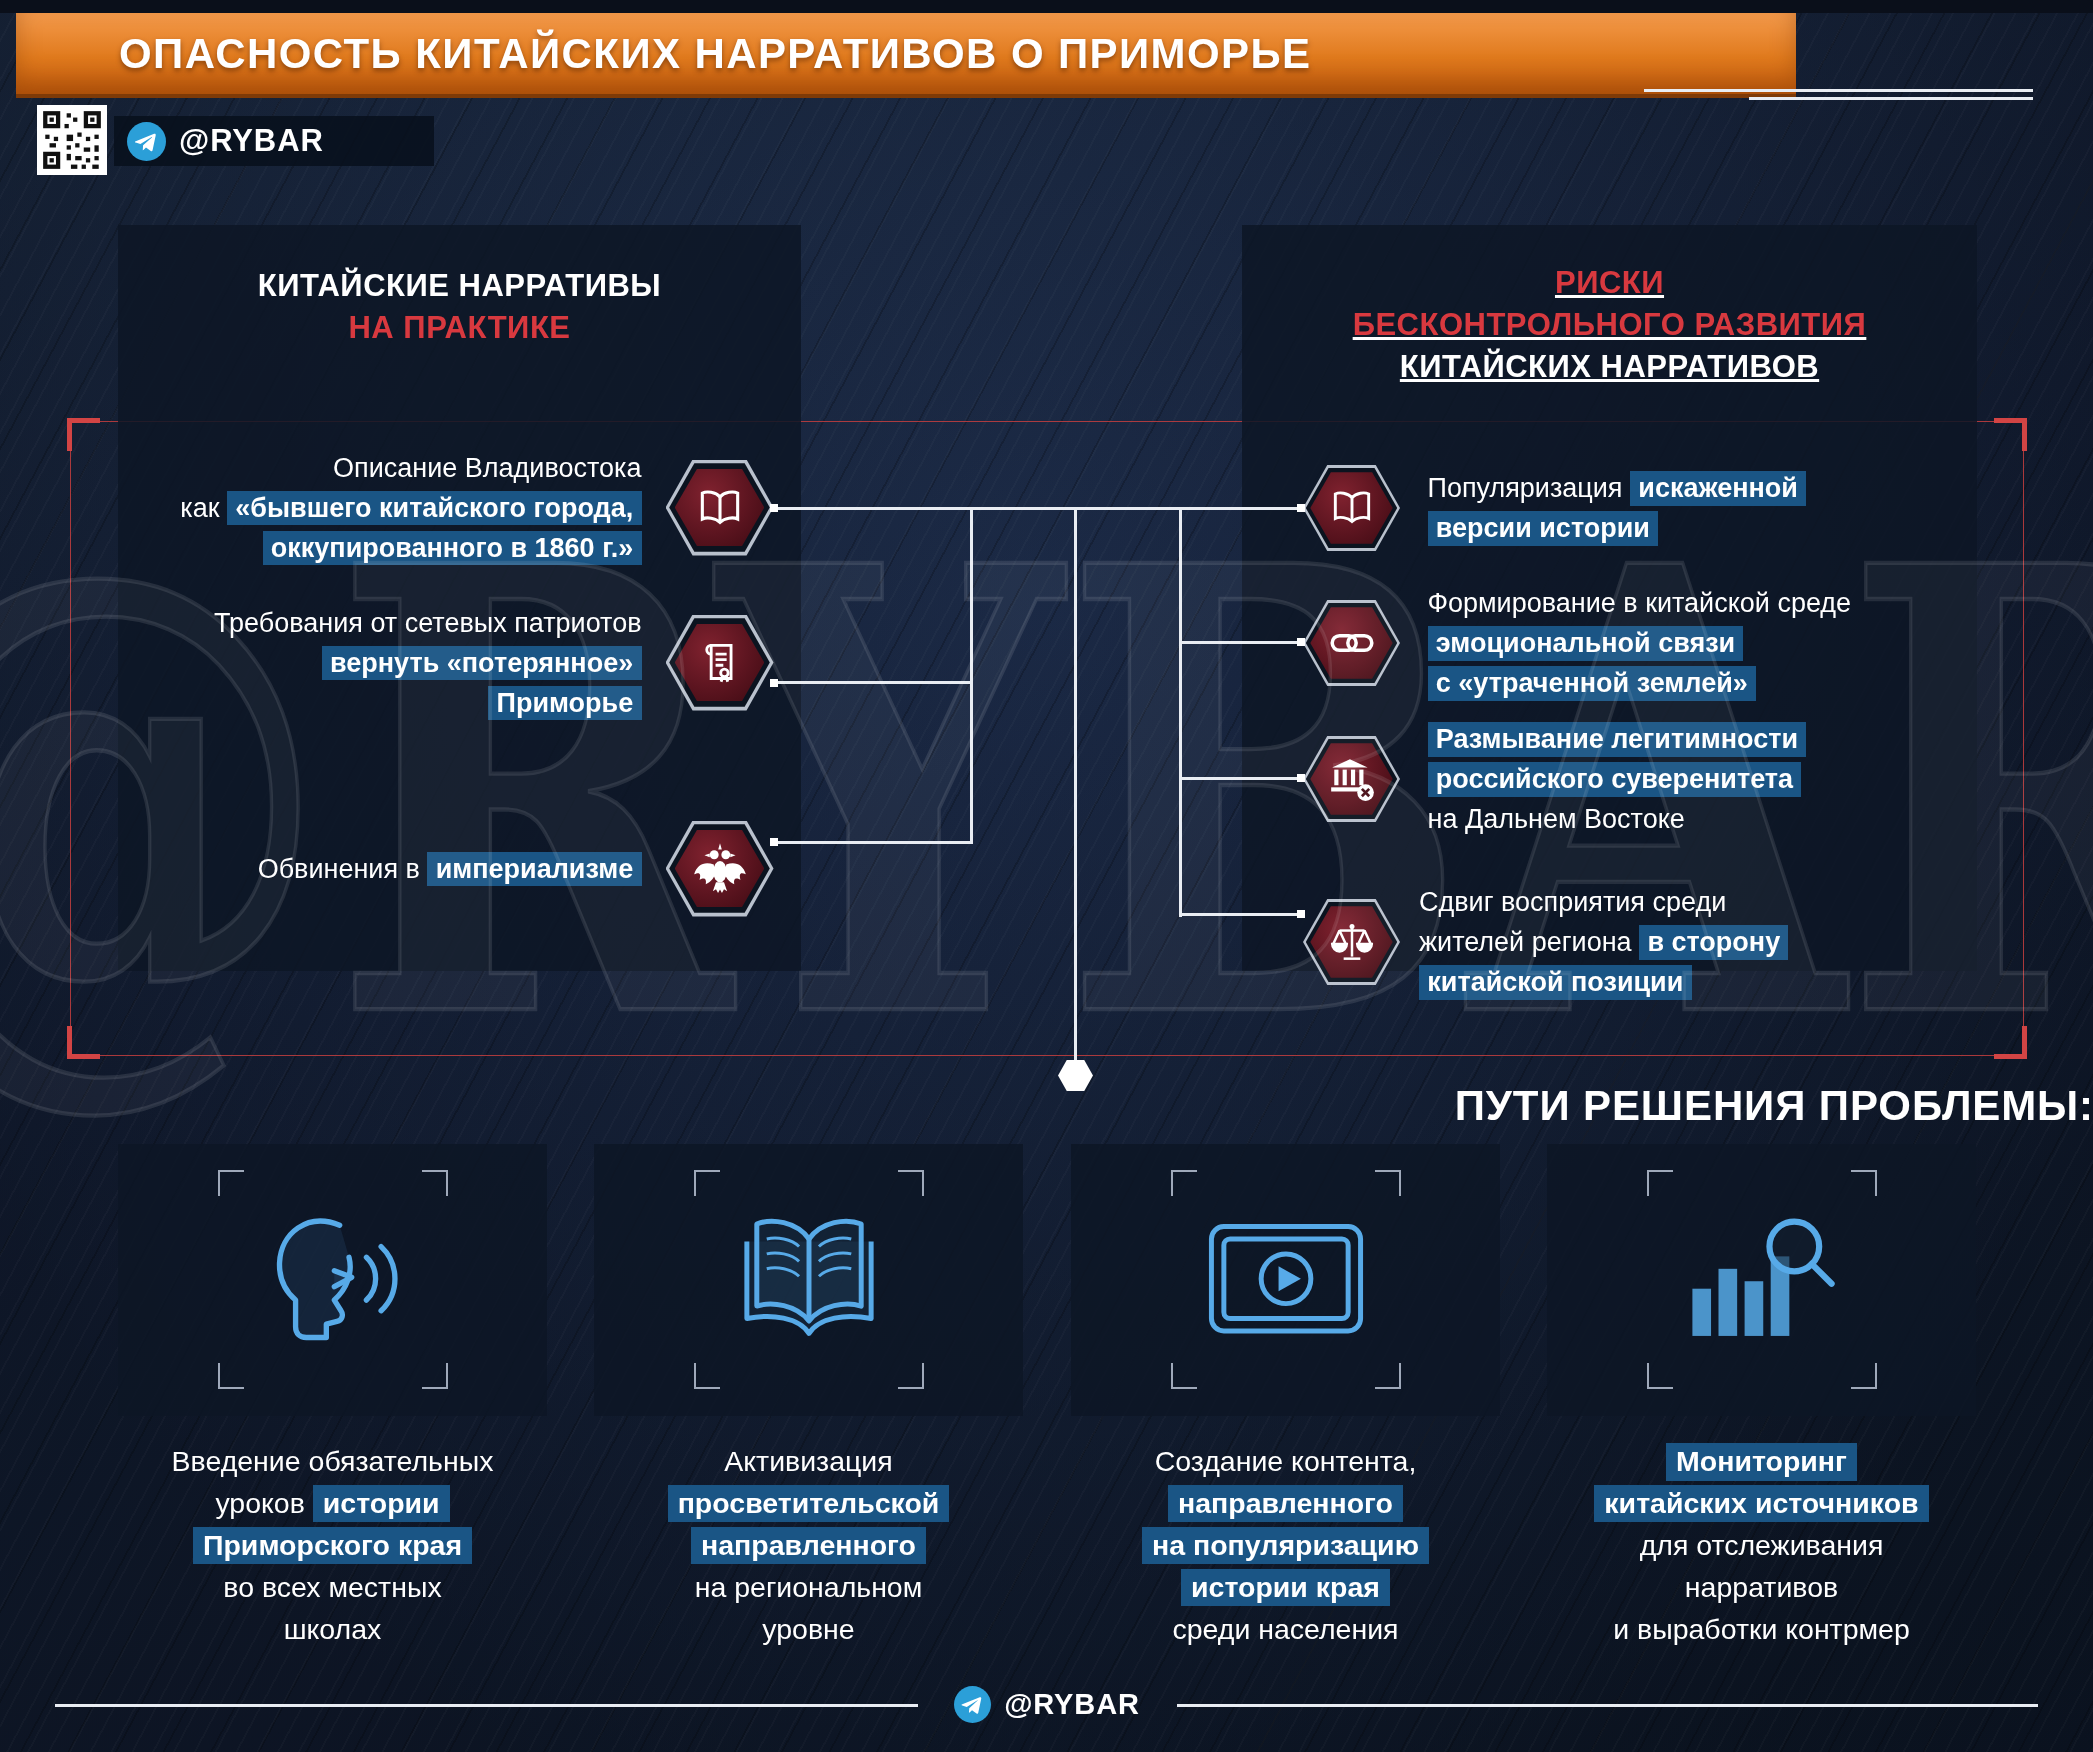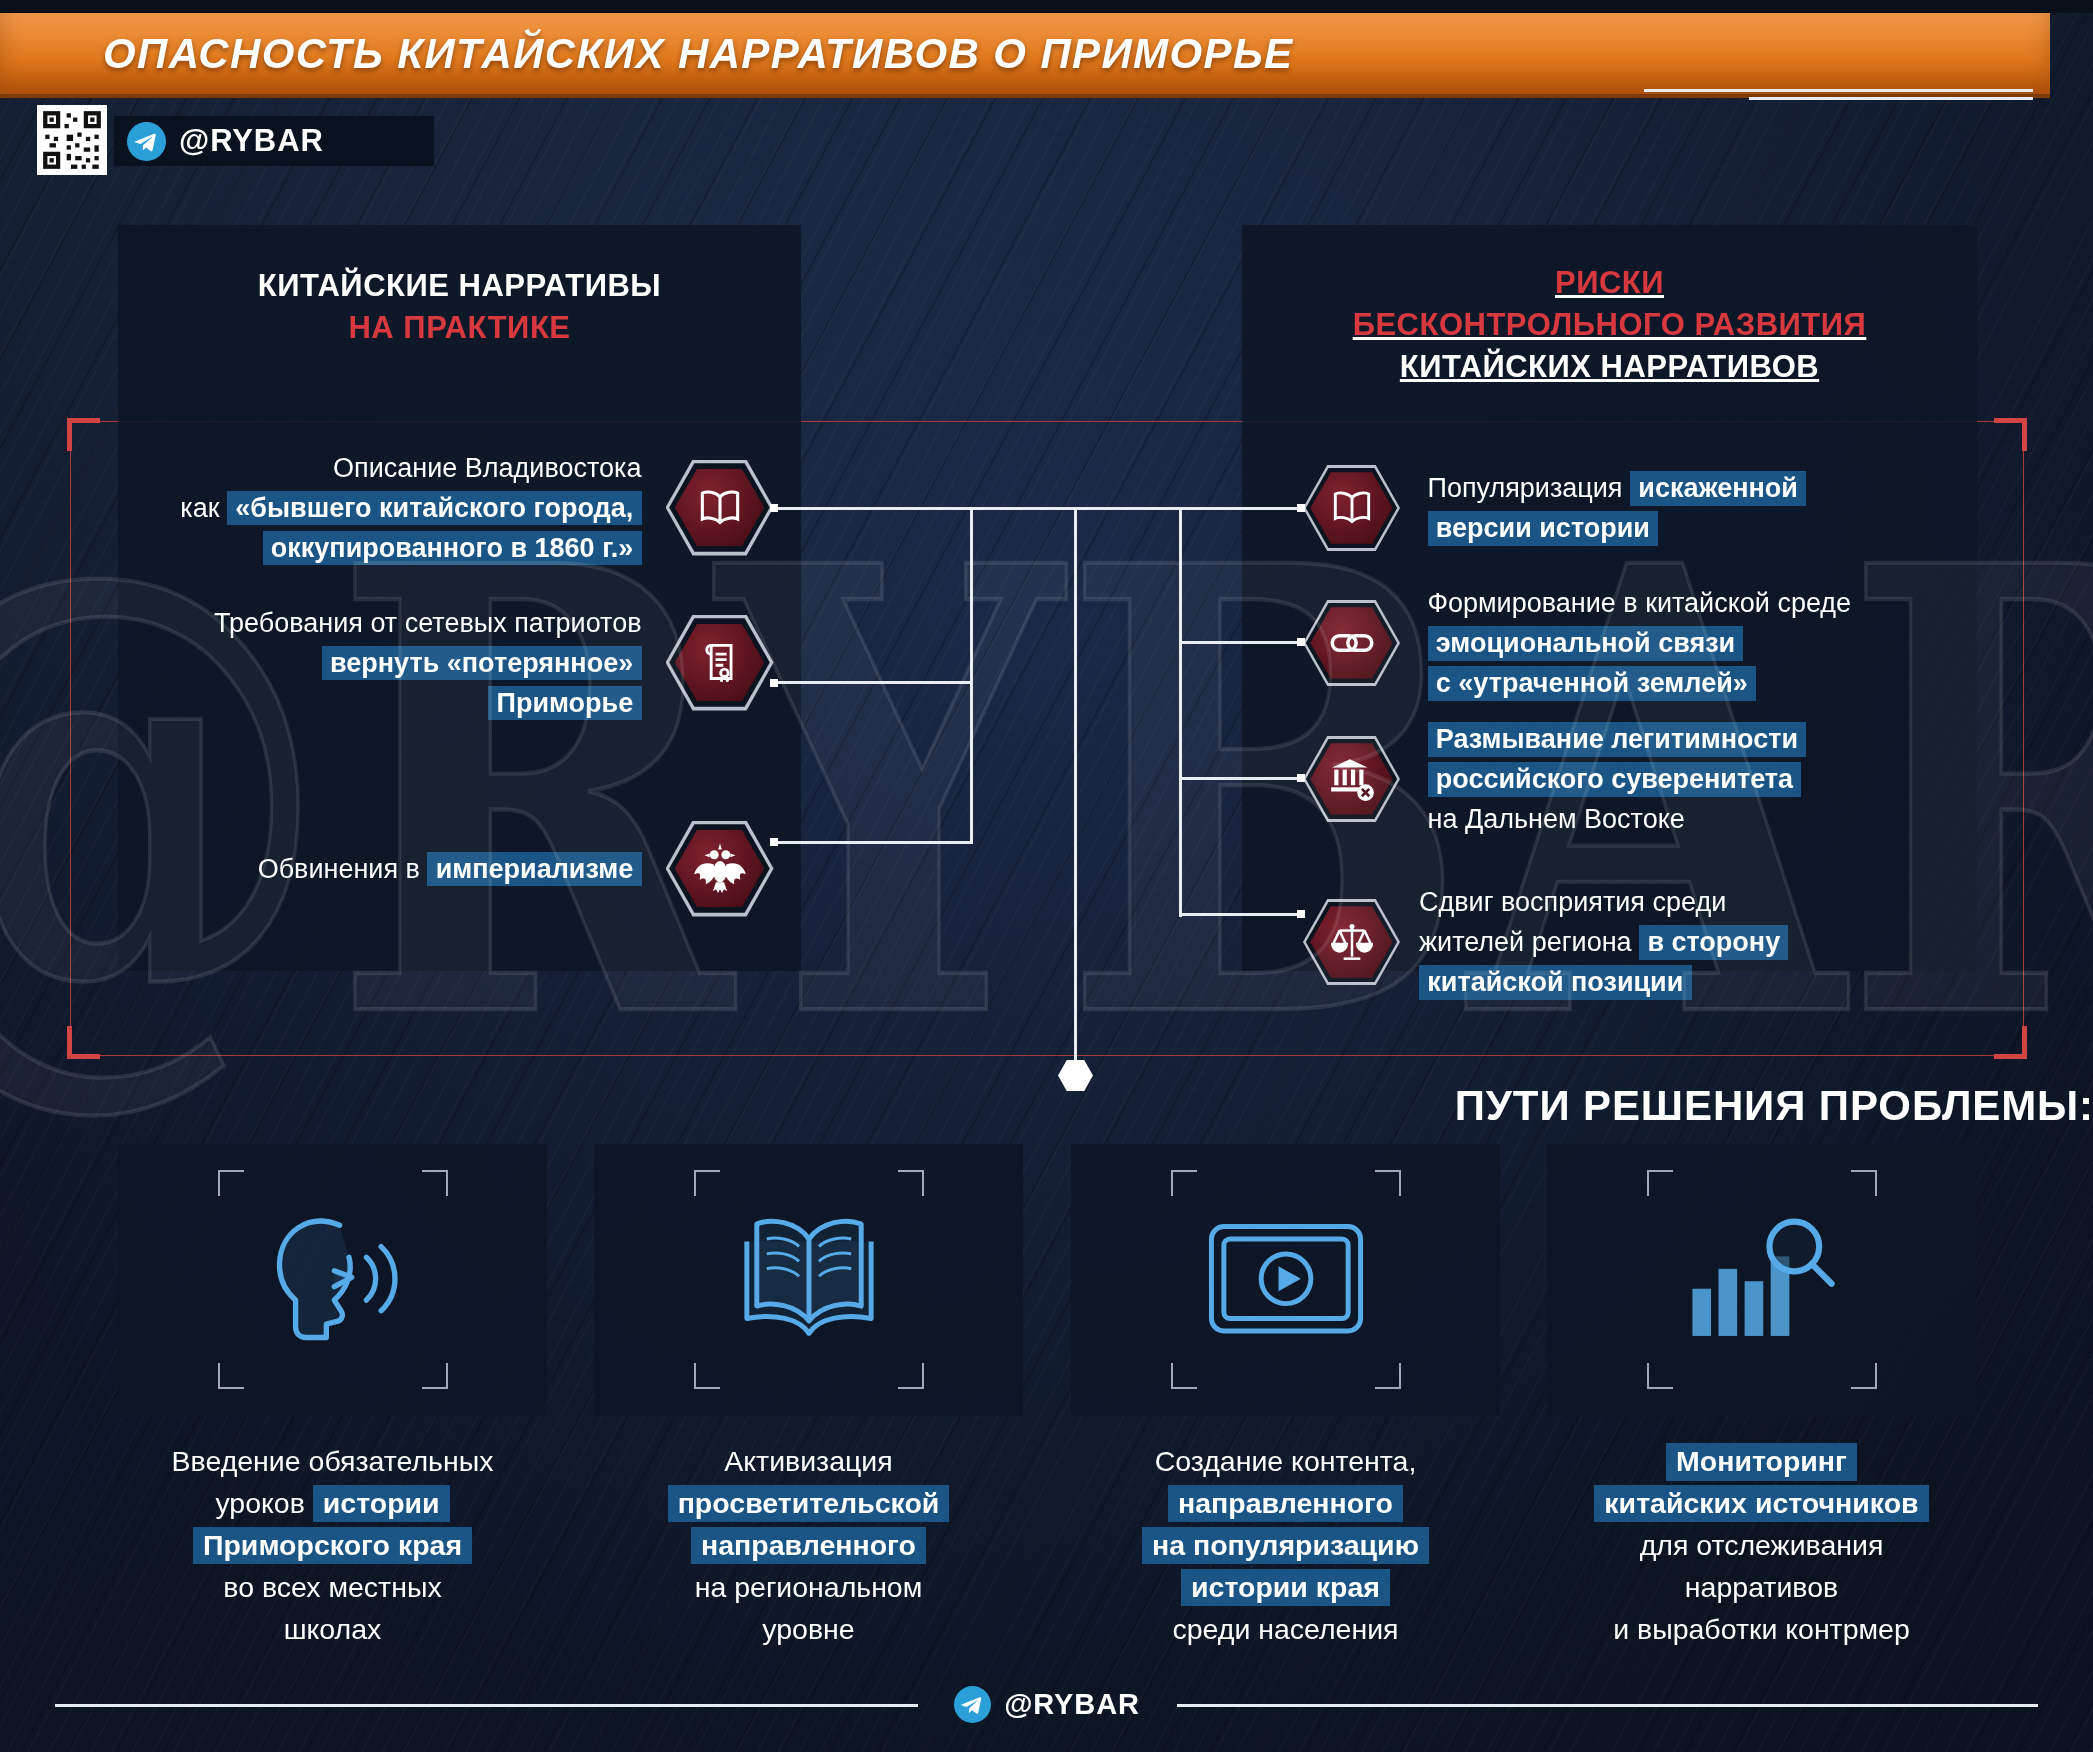--- a/index.html
+++ b/index.html
@@ -7,23 +7,23 @@
         font-family:"Liberation Sans",sans-serif;color:#fff;
         background:linear-gradient(160deg,#1d2d48 0%,#15213a 45%,#0f1a2c 100%);}
   .page::before{content:"";position:absolute;inset:0;pointer-events:none;
         background:
           repeating-linear-gradient(118deg, rgba(255,255,255,0.025) 0 1.8px, rgba(0,0,0,0) 1.8px 18.4px),
           repeating-linear-gradient(118deg, rgba(0,0,0,0.20) 0 1.8px, rgba(0,0,0,0) 1.8px 42px),
           radial-gradient(ellipse at 50% 35%, rgba(70,100,150,0.10), rgba(0,0,0,0.30) 80%);}
 
   
   .top-strip{position:absolute;left:0;top:0;width:2094px;height:13px;background:#0a0f1a;}
-  .header-bar{position:absolute;left:0;top:13px;width:2050px;height:81px;
+  .header-bar{position:absolute;left:16px;top:13px;width:1780px;height:81px;
         background:linear-gradient(180deg,#f49a4b 0%,#e07a1d 55%,#c95f0e 100%);
-        border-bottom:4.6px solid #7e3a07;box-shadow:inset 0 -13px 24px rgba(110,45,0,0.35);font-style:italic;}
+        border-bottom:4.6px solid #7e3a07;box-shadow:inset 0 -13px 24px rgba(110,45,0,0.35);}
   .header-title{line-height:81px;padding-left:103px;font-size:42px;font-weight:800;
         letter-spacing:1.4px;color:#fff;text-shadow:0 2.8px 5.5px rgba(70,25,0,0.5);white-space:nowrap;}
   .deco-line{position:absolute;background:#e9edf3;}
   .qr-box{position:absolute;left:37px;top:105px;width:70px;height:70px;background:#fff;padding:3.7px;box-sizing:border-box;}
   .brand-strip{position:absolute;left:114px;top:116px;width:320px;height:50px;
         background:rgba(8,16,28,0.88);display:flex;align-items:center;gap:13px;padding-left:13px;box-sizing:border-box;}
   .brand-text{font-size:31px;font-weight:800;letter-spacing:0.9px;}
 
   
   .watermark{position:absolute;left:50%;top:597px;z-index:6;pointer-events:none;white-space:nowrap;

